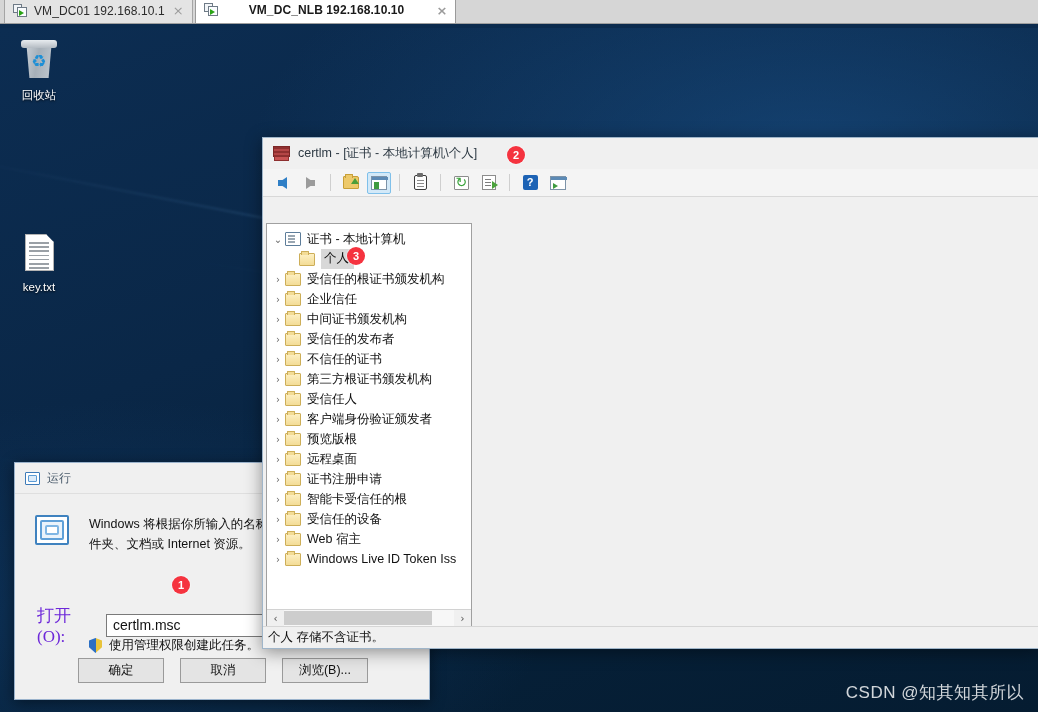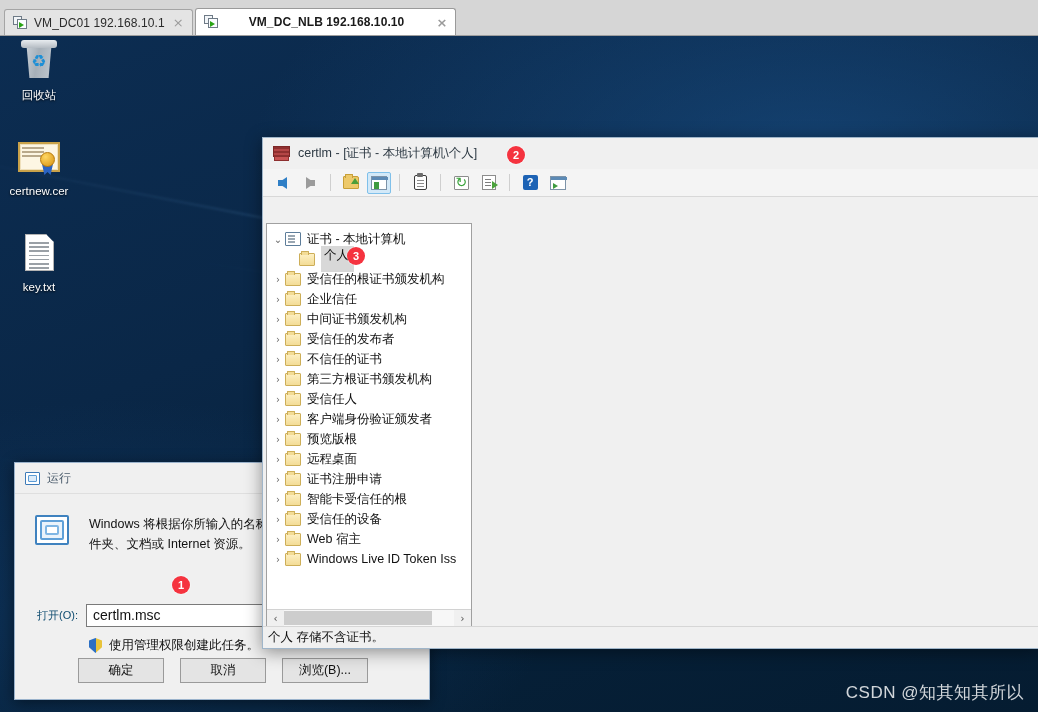--- a/index.html
+++ b/index.html
@@ -32,21 +32,21 @@
     height: 2px;
     transform-origin: left center;
     filter: blur(1.2px);
     pointer-events: none;
   }
 
   
   #tabstrip {
     position: absolute;
     left: 0; top: 0;
-    width: 1038px; height: 36px;
+    width: 1038px; height: 24px;
     background: #d6d6d6;
     border-bottom: 1px solid #9e9e9e;
     display: flex;
     align-items: flex-end;
     padding-left: 4px;
   }
   .tab {
     position: relative;
     height: 26px;
     display: flex;
@@ -203,21 +203,21 @@
   .run-ico-lg i.n { left: 10px; top: 10px; width: 14px; height: 10px; border-color:#7fb6e4; background:#ffffff; }
   #run-desc {
     position: absolute; left: 74px; top: 20px;
     width: 336px;
     font-size: 12.5px; color: #111111; line-height: 20px;
   }
   #run-open-row {
     position: absolute; left: 22px; top: 110px;
     display: flex; align-items: center; gap: 8px;
   }
-  #run-open-label { font-size: 11px; color: #0c4a6e; }
+  #run-open-label { font-size: 17px; color: #6d28d9; font-family: Liberation Serif, serif; }
   #run-input {
     width: 330px; height: 23px;
     background: #ffffff;
     border: 1px solid #7a7a7a;
     font-size: 14px; color: #111;
     padding: 0 6px;
     line-height: 21px;
     position: relative;
   }
   #run-admin {
@@ -420,21 +420,21 @@
     width: 16px; height: 14px; flex: none; margin-right: 6px; position: relative;
     background:#ffffff; border:1.4px solid #5d7d9a; border-radius:1px;
   }
   .tnode.root .rico::after {
     content:''; position:absolute; left:2px; top:2px; width:7px; height:8px;
     background: repeating-linear-gradient(180deg,#9aa7b2 0 1.5px,#ffffff 1.5px 3px);
   }
   .tnode.child { padding-left: 4px; }
   .tnode.sel-node .tlabel {
     background: #d8d8d8;
-    padding: 1px 5px 8px 3px;
+    padding: 1px 5px 2px 3px;
   }
   .tlabel { line-height: 17px; }
   #tree-hscroll {
     height: 17px;
     background: #f0f0f0;
     border-top: 1px solid #d2d2d2;
     display: flex; align-items: center;
   }
   .hs-arrow {
     width: 17px; height: 16px;
@@ -546,33 +546,20 @@
 
   <div class="desk-icon" style="left:0px; top:36px;">
     <div class="glyph">
       <span class="bin-body"></span>
       <span class="bin-lid"></span>
       <span class="bin-logo">♻</span>
     </div>
     <div>回收站</div>
   </div>
 
-  <div class="desk-icon" style="left:0px; top:132px;">
-    <div class="glyph">
-      <span class="cert-paper"></span>
-      <span class="cert-lines">
-          <span></span>
-          <span></span>
-          <span></span>
-        </span>
-      <span class="cert-ribbon"></span>
-      <span class="cert-seal"></span>
-    </div>
-    <div>certnew.cer</div>
-  </div>
 
   <div class="desk-icon" style="left:0px; top:228px;">
     <div class="glyph">
       <span class="txt-paper"></span>
       <span class="txt-lines">
           <span></span>
           <span></span>
           <span></span>
           <span></span>
           <span></span>

